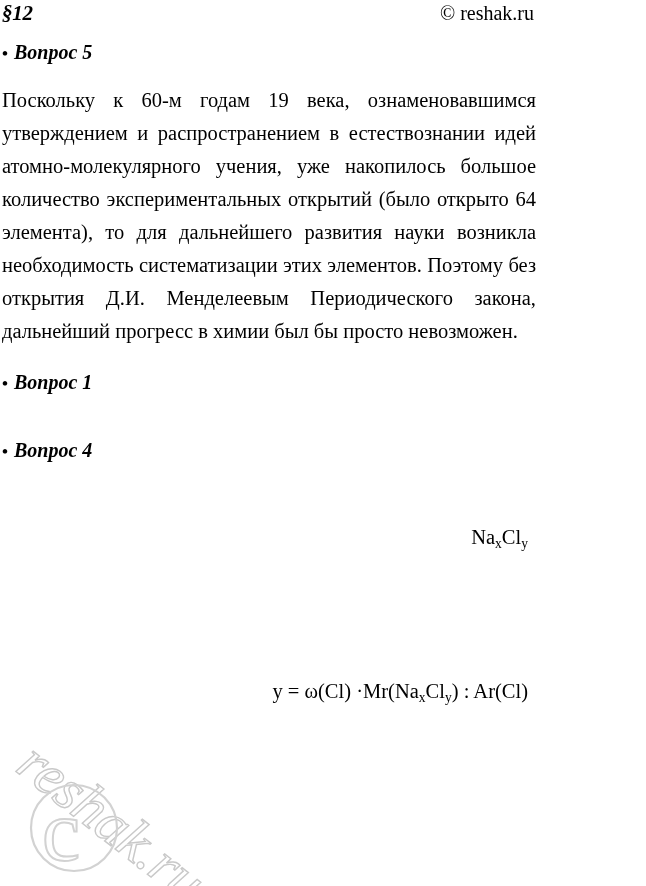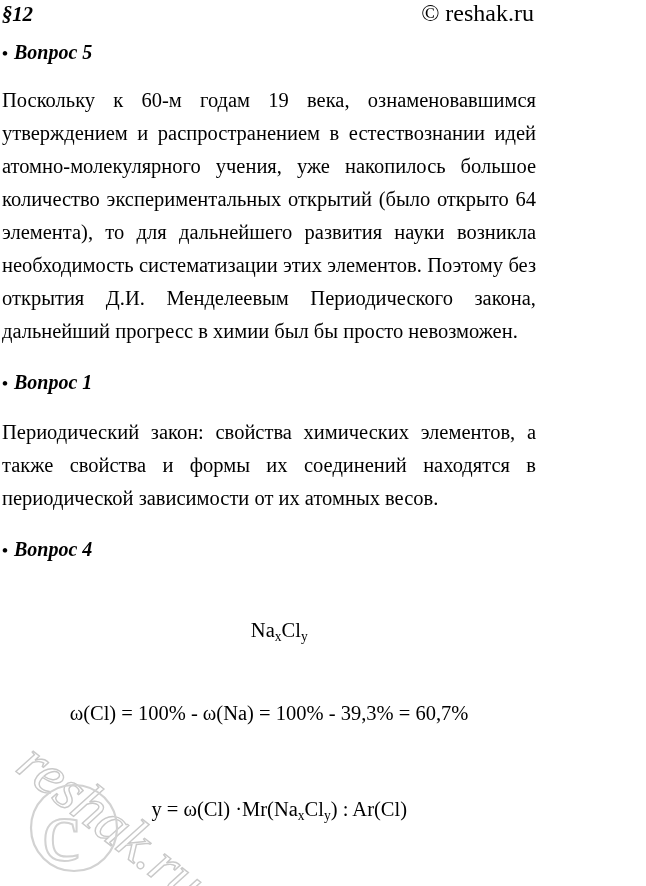--- a/index.html
+++ b/index.html
@@ -40,21 +40,21 @@
   .doc-section-number {
     font-weight: bold;
     font-style: italic;
     font-size: 21px;
     line-height: 24px;
     letter-spacing: -0.2px;
     white-space: nowrap;
   }
 
   .doc-copyright {
-    font-size: 24px;
+    font-size: 20px;
     line-height: 24px;
     white-space: nowrap;
     padding-right: 2px;
     text-align: center;
   }
 
   
   .q-heading {
     font-weight: bold;
     font-style: italic;
@@ -84,22 +84,22 @@
   }
 
   .para.last-line-left {
     text-align-last: left;
   }
 
   
   .formula {
     font-size: 20.5px;
     line-height: 33px;
-    text-align: center;
-    margin: 2px;
+    text-align: right;
+    margin: 8px;
     white-space: pre-wrap;
   }
 
   sub {
     font-size: 0.66em;
     line-height: 0;
     vertical-align: -0.28em;
   }
 
   
@@ -186,38 +186,36 @@
 
   <div class="sp-22"></div>
 
   <div class="q-heading">
     <span class="q-bullet">•</span>
     <span>Вопрос 1</span>
   </div>
 
   <div class="sp-20"></div>
 
-  <p class="para last-line-left">Периодический закон: свойства химических элементов, а также свойства и формы их соединений находятся в периодической зависимости от их атомных весов.</p>
 
   <div class="sp-22"></div>
 
   <div class="q-heading">
     <span class="q-bullet">•</span>
     <span>Вопрос 4</span>
   </div>
 
   <div class="sp-16"></div>
 
   <div class="formula">
     <span>Na</span><sub>x</sub><span>Cl</span><sub>y</sub>
   </div>
 
   <div class="sp-13"></div>
 
-  <div class="formula">ω(Cl) = 100% - ω(Na) = 100% - 39,3% = 60,7%</div>
 
   <div class="sp-13"></div>
 
 
   <div class="sp-13"></div>
 
   <div class="formula">
     <span>y = ω(Cl) ·Mr(Na</span><sub>x</sub><span>Cl</span><sub>y</sub><span>) : Ar(Cl)</span>
   </div>
 

